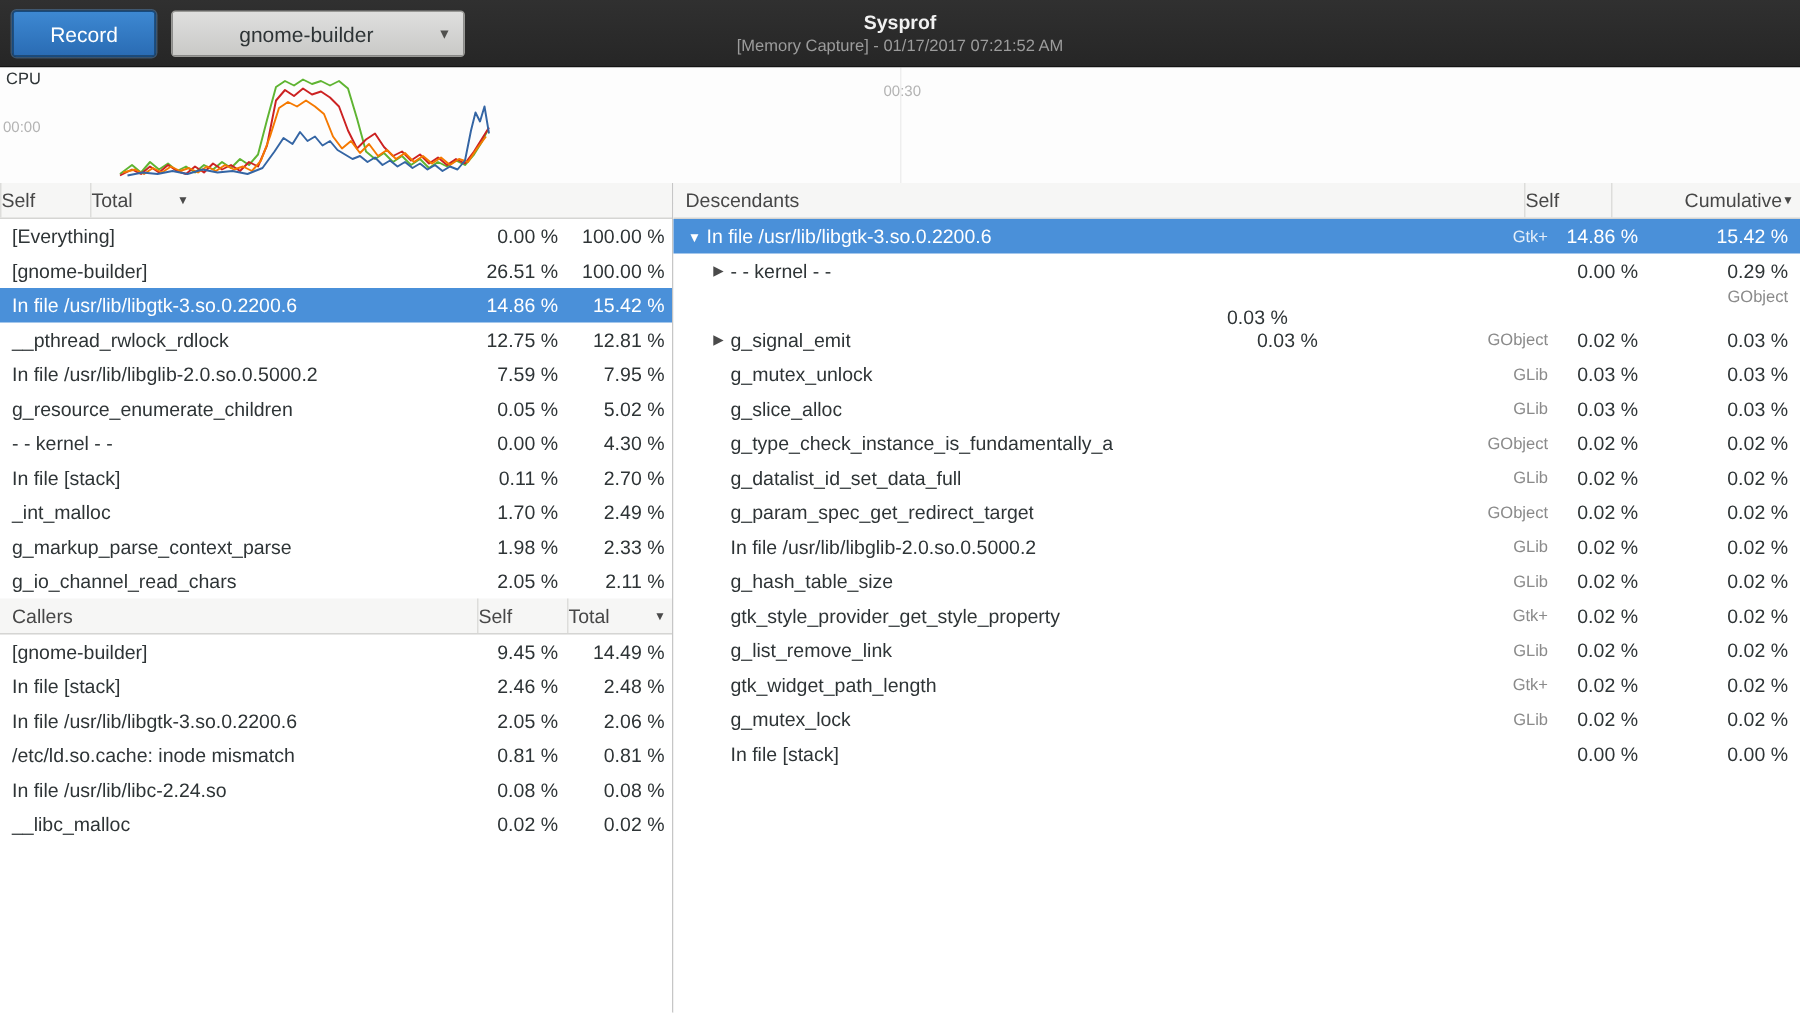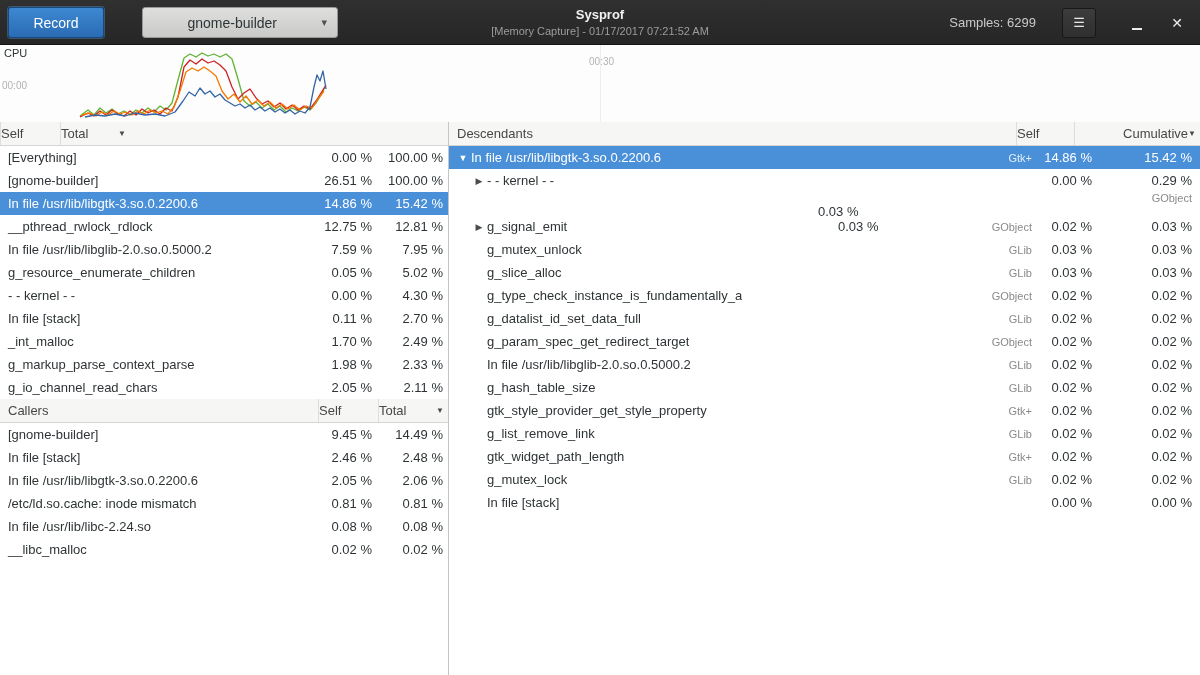--- a/index.html
+++ b/index.html
@@ -11,21 +11,21 @@
 
   
   .headerbar{position:absolute;top:0;left:0;width:1200px;height:45px;
     background:linear-gradient(#303030,#262626);border-bottom:1px solid #141414;}
   .record-btn{position:absolute;left:8px;top:7px;width:96px;height:31px;
     background:linear-gradient(#3d88d2,#2a6cb4);border:1px solid #174a7e;border-radius:3px;
     color:#ffffff;font-size:14px;display:flex;align-items:center;justify-content:center;
     box-shadow:0 0 0 1px rgba(96,165,235,.35);}
   .target-btn{position:absolute;left:114px;top:7px;width:196px;height:31px;
     background:linear-gradient(#dfdfde,#c9c9c7);border:1px solid #989895;border-radius:3px;
-    color:#2e3436;font-size:14px;display:flex;align-items:center;margin-left:28px;}
+    color:#2e3436;font-size:14px;display:flex;align-items:center;}
   .target-label{flex:1;text-align:center;}
   .chevron{color:#50504e;margin-right:10px;font-size:11px;}
   .title-box{position:absolute;left:50%;top:7px;transform:translateX(-50%);text-align:center;}
   .title{font-size:13px;font-weight:bold;color:#f1f1f1;}
   .subtitle{font-size:11px;color:#9c9c9c;margin-top:3px;}
   .right-cluster{position:absolute;right:10px;top:0;height:45px;display:flex;align-items:center;}
   .samples{color:#c9c9c9;font-size:13px;margin-right:26px;}
   .menu-btn{width:34px;height:30px;background:linear-gradient(#3c3c3c,#2f2f2f);
     border:1px solid #181818;border-radius:3px;color:#e6e6e6;display:flex;align-items:center;
     justify-content:center;font-size:13px;margin-right:28px;}
@@ -84,32 +84,20 @@
     <span>Record</span>
   </div>
   <div class="target-btn">
     <span class="target-label">gnome-builder</span>
     <span class="chevron">▾</span>
   </div>
   <div class="title-box">
     <div class="title">Sysprof</div>
     <div class="subtitle">[Memory Capture] - 01/17/2017 07:21:52 AM</div>
   </div>
-  <div class="right-cluster">
-    <span class="samples">Samples: 6299</span>
-    <div class="menu-btn">
-      <span>☰</span>
-    </div>
-    <div class="win-btn minimize-btn">
-      <div class="min-bar"></div>
-    </div>
-    <div class="win-btn close-btn">
-      <span>✕</span>
-    </div>
-  </div>
 </div>
 
 <div class="graph">
   <span class="cpu-label">CPU</span>
   <span class="time-label t-start">00:00</span>
   <span class="time-label t-mid">00:30</span>
   <div class="grid-mid"></div>
   <svg id="cpu-svg" viewBox="0 0 1200 77" preserveAspectRatio="none">
       <polyline points="80,71 88,65 94,70 100,63 106,68 112,64 118,69 124,66 130,70 136,65 142,68 148,63 154,67 160,61 166,65 172,58 178,35 184,13 190,9 196,12 202,8 208,11 214,9 220,12 226,9 232,14 238,34 244,56 250,61 256,57 262,63 268,59 274,65 280,61 286,67 292,63 298,66 304,62 310,65 316,58 321,50 325,42" fill="none" stroke="#5fb432" stroke-width="1.3" stroke-linejoin="round"></polyline>
       <polyline points="80,72 88,68 94,71 100,66 106,70 112,65 118,69 124,71 130,66 136,70 142,64 148,68 154,65 160,69 166,63 172,66 178,52 184,22 190,15 196,19 202,14 208,18 214,16 220,20 226,26 232,42 238,54 244,48 250,44 256,53 262,59 268,56 274,62 280,58 286,64 292,60 298,65 304,61 310,64 316,56 321,48 326,40" fill="none" stroke="#cc2222" stroke-width="1.3" stroke-linejoin="round"></polyline>

